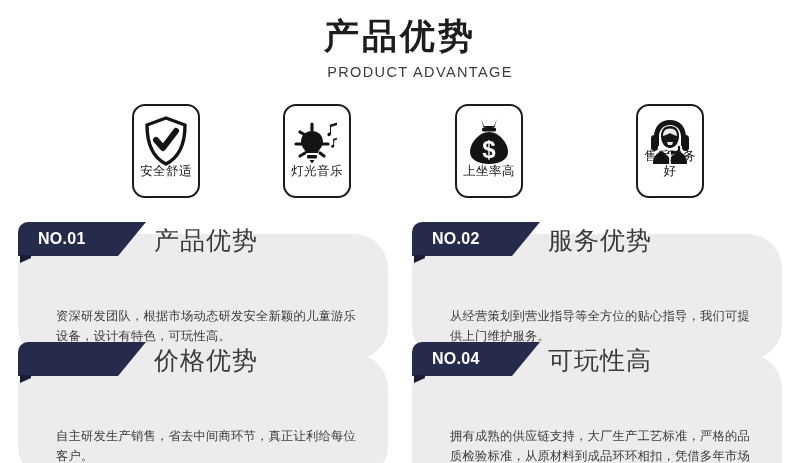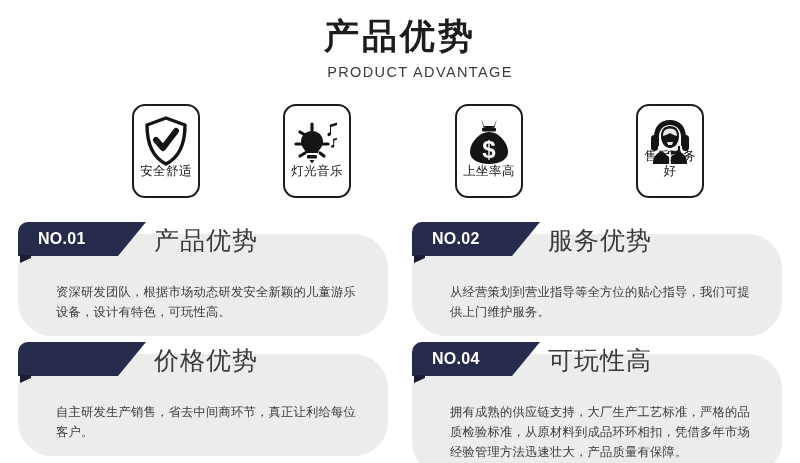--- a/index.html
+++ b/index.html
@@ -48,21 +48,21 @@
   .card { position:absolute; width:370px; }
   .c1 { left:18px;  top:0px;   }
   .c2 { left:412px; top:0px;   }
   .c3 { left:18px;  top:120px; }
   .c4 { left:412px; top:120px; }
 
   .card-body {
     position:absolute; left:0; top:12px; width:100%;
     background:#ececec;
     border-radius:34px 34px 34px 34px;
-    padding:48px 26px 14px 38px;
+    padding:72px 26px 14px 38px;
     min-height:86px;
   }
   .c4 .card-body { min-height:104px; }
   .desc {
     font-size:12.3px; color:#3b3b3b; line-height:20px;
     letter-spacing:0.2px;
   }
 
   
   .badge-wrap { position:absolute; left:0; top:0; height:34px; z-index:3; }

